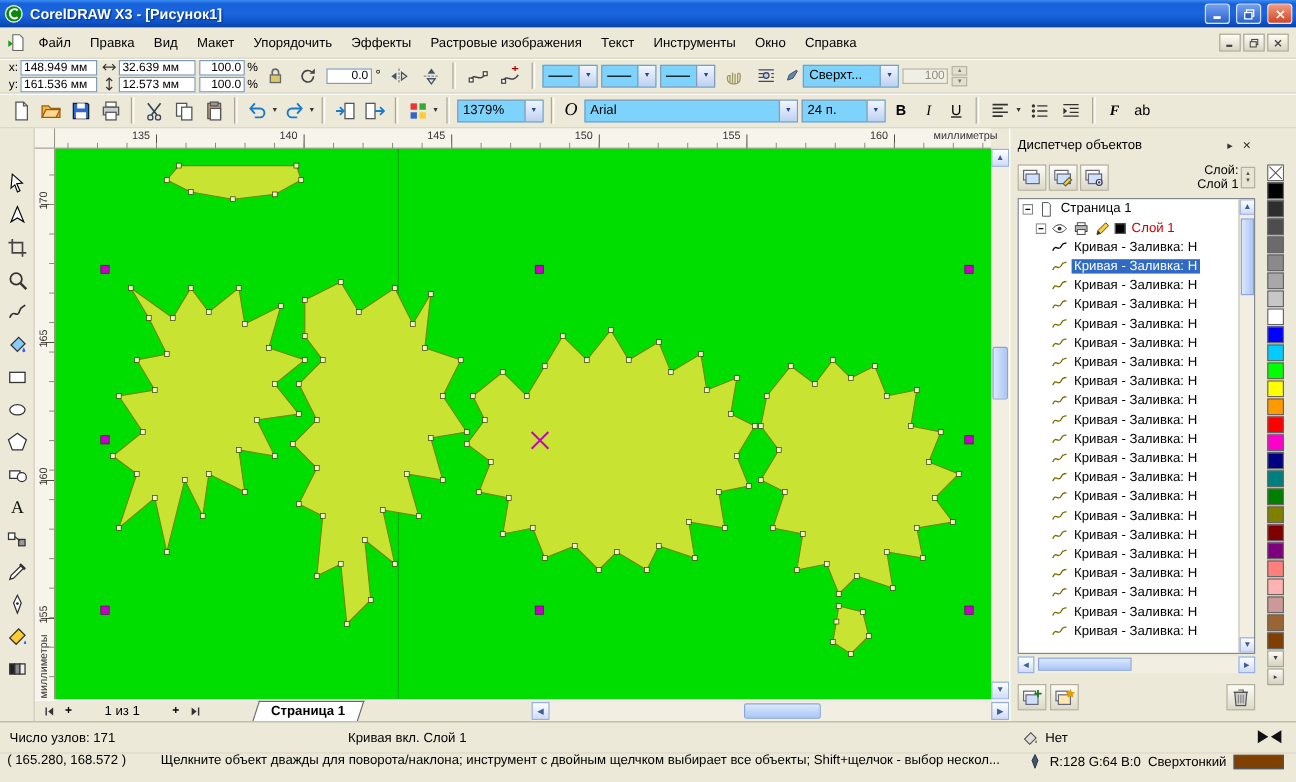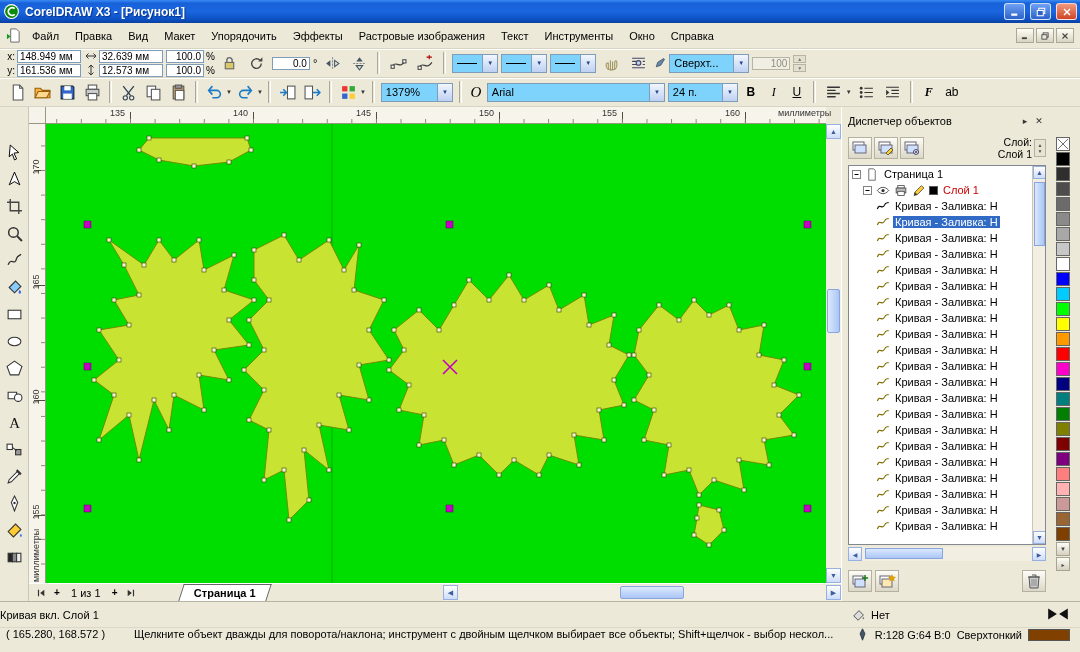--- a/index.html
+++ b/index.html
@@ -86,21 +86,21 @@
   .sbtn{width:15px;height:15px;background:linear-gradient(#fefefe,#cfdcf8);border:1px solid #96b0e4;color:#3c5d9e;font-size:7px;
     display:flex;align-items:center;justify-content:center;flex:none;}
   #vscroll{position:absolute;left:826px;top:124px;width:15px;height:459px;background:#f2efe2;}
   #vscroll .sbtn{position:absolute;left:0;}
   #vthumb{position:absolute;left:1px;top:165px;width:13px;height:44px;background:linear-gradient(90deg,#dce8fd,#aac6f6);border:1px solid #88a5dd;border-radius:2px;}
 
   
   #pagebar{position:absolute;left:29px;top:583px;width:812px;height:18px;background:#ece9d8;border-top:1px solid #fff;display:flex;align-items:center;padding-left:4px;}
   .pgbtn{width:16px;height:15px;display:flex;align-items:center;justify-content:center;font-size:10px;}
   .pgbtn svg{width:10px;height:10px;}
-  #page-info{margin:0 6px;white-space:nowrap;}
+  #page-info{margin:0 22px;white-space:nowrap;}
   .ptab{margin-left:42px;height:17px;background:#fff;border:1px solid #666;border-bottom:none;transform:skewX(-18deg);display:flex;align-items:center;}
   .ptab span{transform:skewX(18deg);padding:0 12px;font-weight:bold;white-space:nowrap;}
   #hscroll{position:absolute;left:414px;top:1px;height:16px;right:0;display:flex;background:#f2efe2;}
   #hscroll .track{flex:1;position:relative;}
   #hthumb{position:absolute;left:44%;top:1px;width:64px;height:13px;background:linear-gradient(#dce8fd,#aac6f6);border:1px solid #88a5dd;border-radius:2px;}
 
   
   #docker{position:absolute;left:841px;top:107px;width:239px;height:494px;background:#ece9d8;border-left:1px solid #fff;}
   .dkhead{position:absolute;left:6px;top:5px;width:198px;height:18px;display:flex;align-items:center;}
   .dkhead .t{flex:1;white-space:nowrap;overflow:hidden;}
@@ -1090,20 +1090,21 @@
       <div class="sw" style="background: rgb(204, 153, 153);"></div>
       <div class="sw" style="background: rgb(153, 102, 51);"></div>
       <div class="sw" style="background: rgb(127, 63, 0);"></div>
       <div class="sw parrow">▼</div>
       <div class="sw parrow">▸</div>
     </div>
 </div>
 
 <div id="statusbar">
   <div class="srow1">
+    <span class="s-nodes">Число узлов: 171</span>
     <span class="s-obj">Кривая вкл. Слой 1</span>
     <span class="fillinfo">
       <span>
           <svg viewBox="0 0 16 16">
             <path d="M2 9l6-6 5 5-6 6z" fill="#ddd" stroke="#444"></path>
             <path d="M13 10c1 1.4 1.4 2.8 0 2.8s-1-1.4 0-2.8z" fill="#777"></path>
           </svg>
         </span>
       <span>Нет</span>
     </span>

